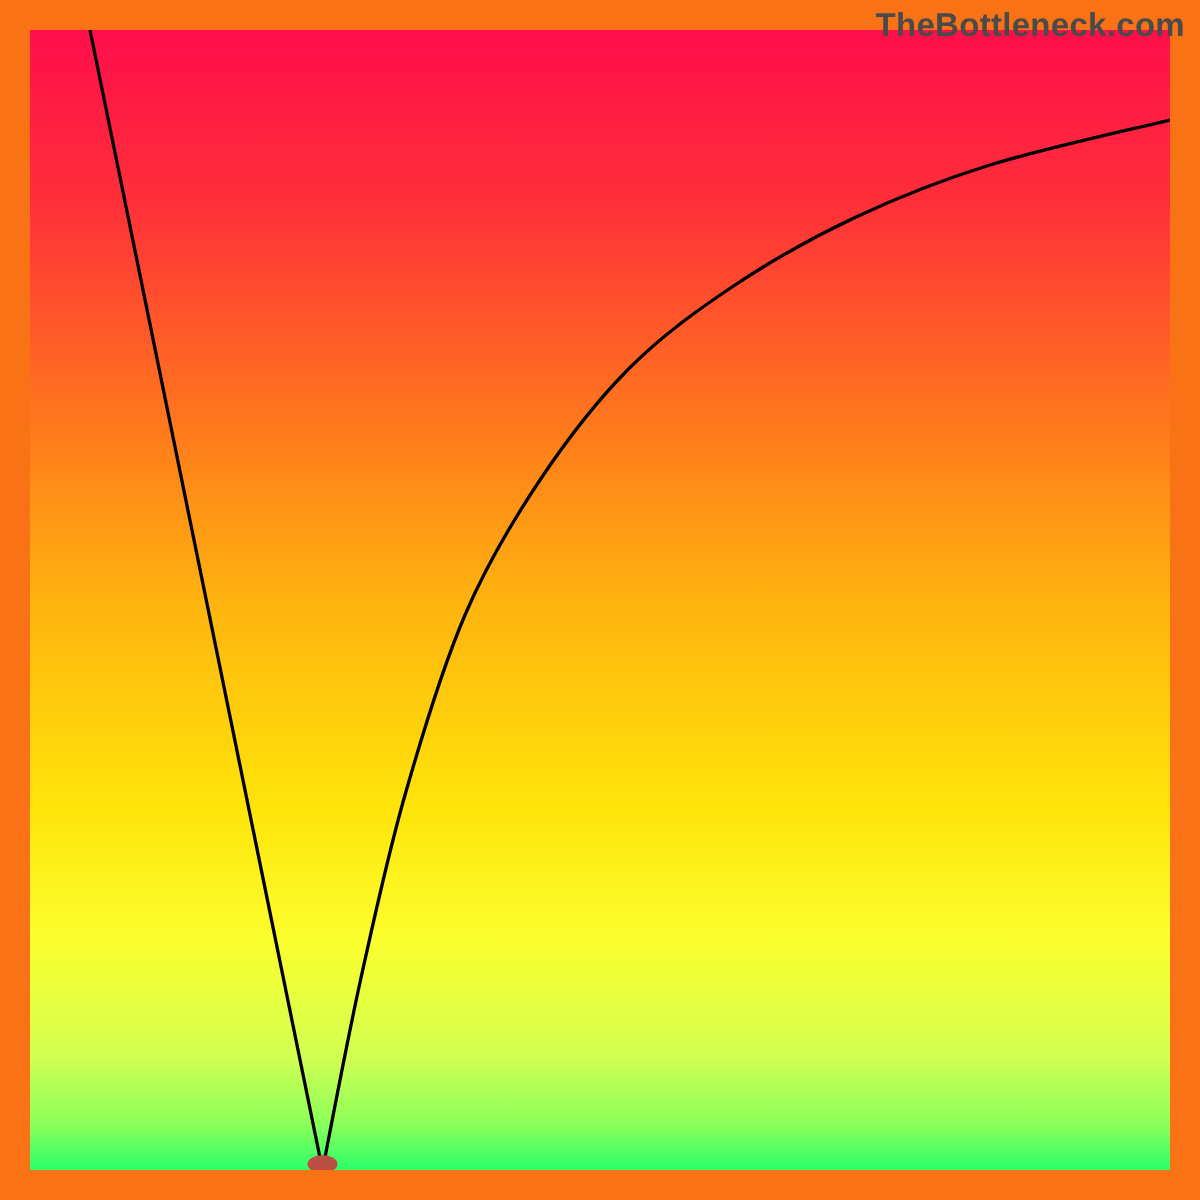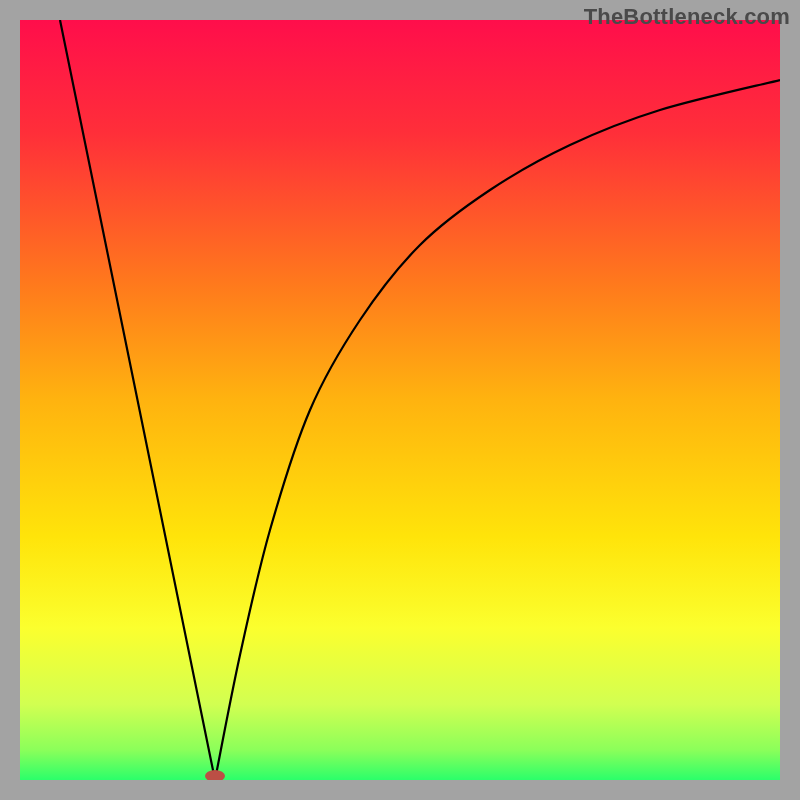--- a/index.html
+++ b/index.html
@@ -9,21 +9,21 @@
     height: 800px;
     background: #000;
     overflow: hidden;
   }
   .frame {
     position: absolute;
     top: 0;
     left: 0;
     width: 800px;
     height: 800px;
-    background: #a3a3a3;
+    background: #f97316;
   }
   .watermark {
     position: absolute;
     top: 4px;
     right: 10px;
     font-family: Arial, Helvetica, sans-serif;
     font-size: 22px;
     font-weight: bold;
     color: #4a4a4a;
     letter-spacing: 0.2px;

